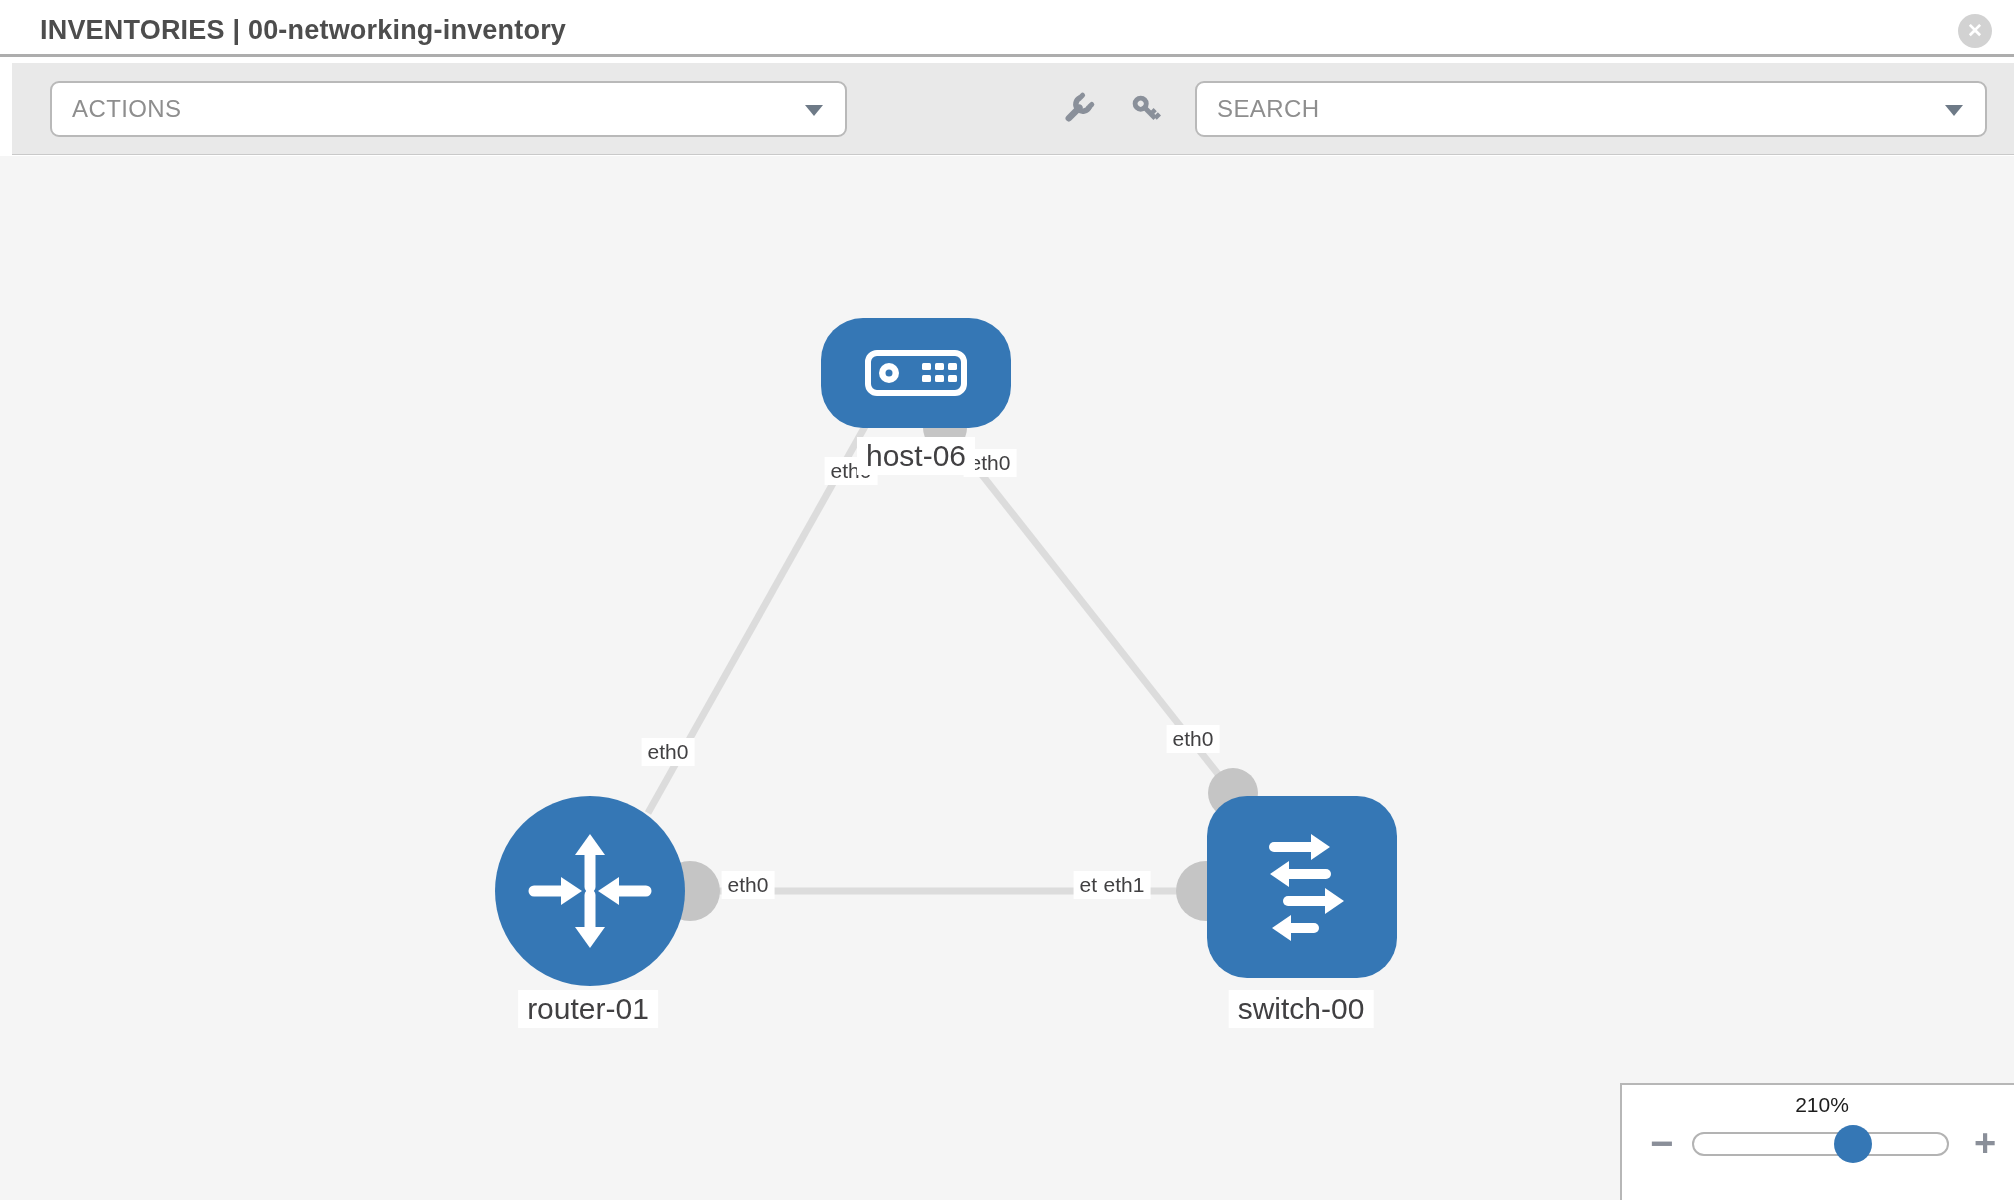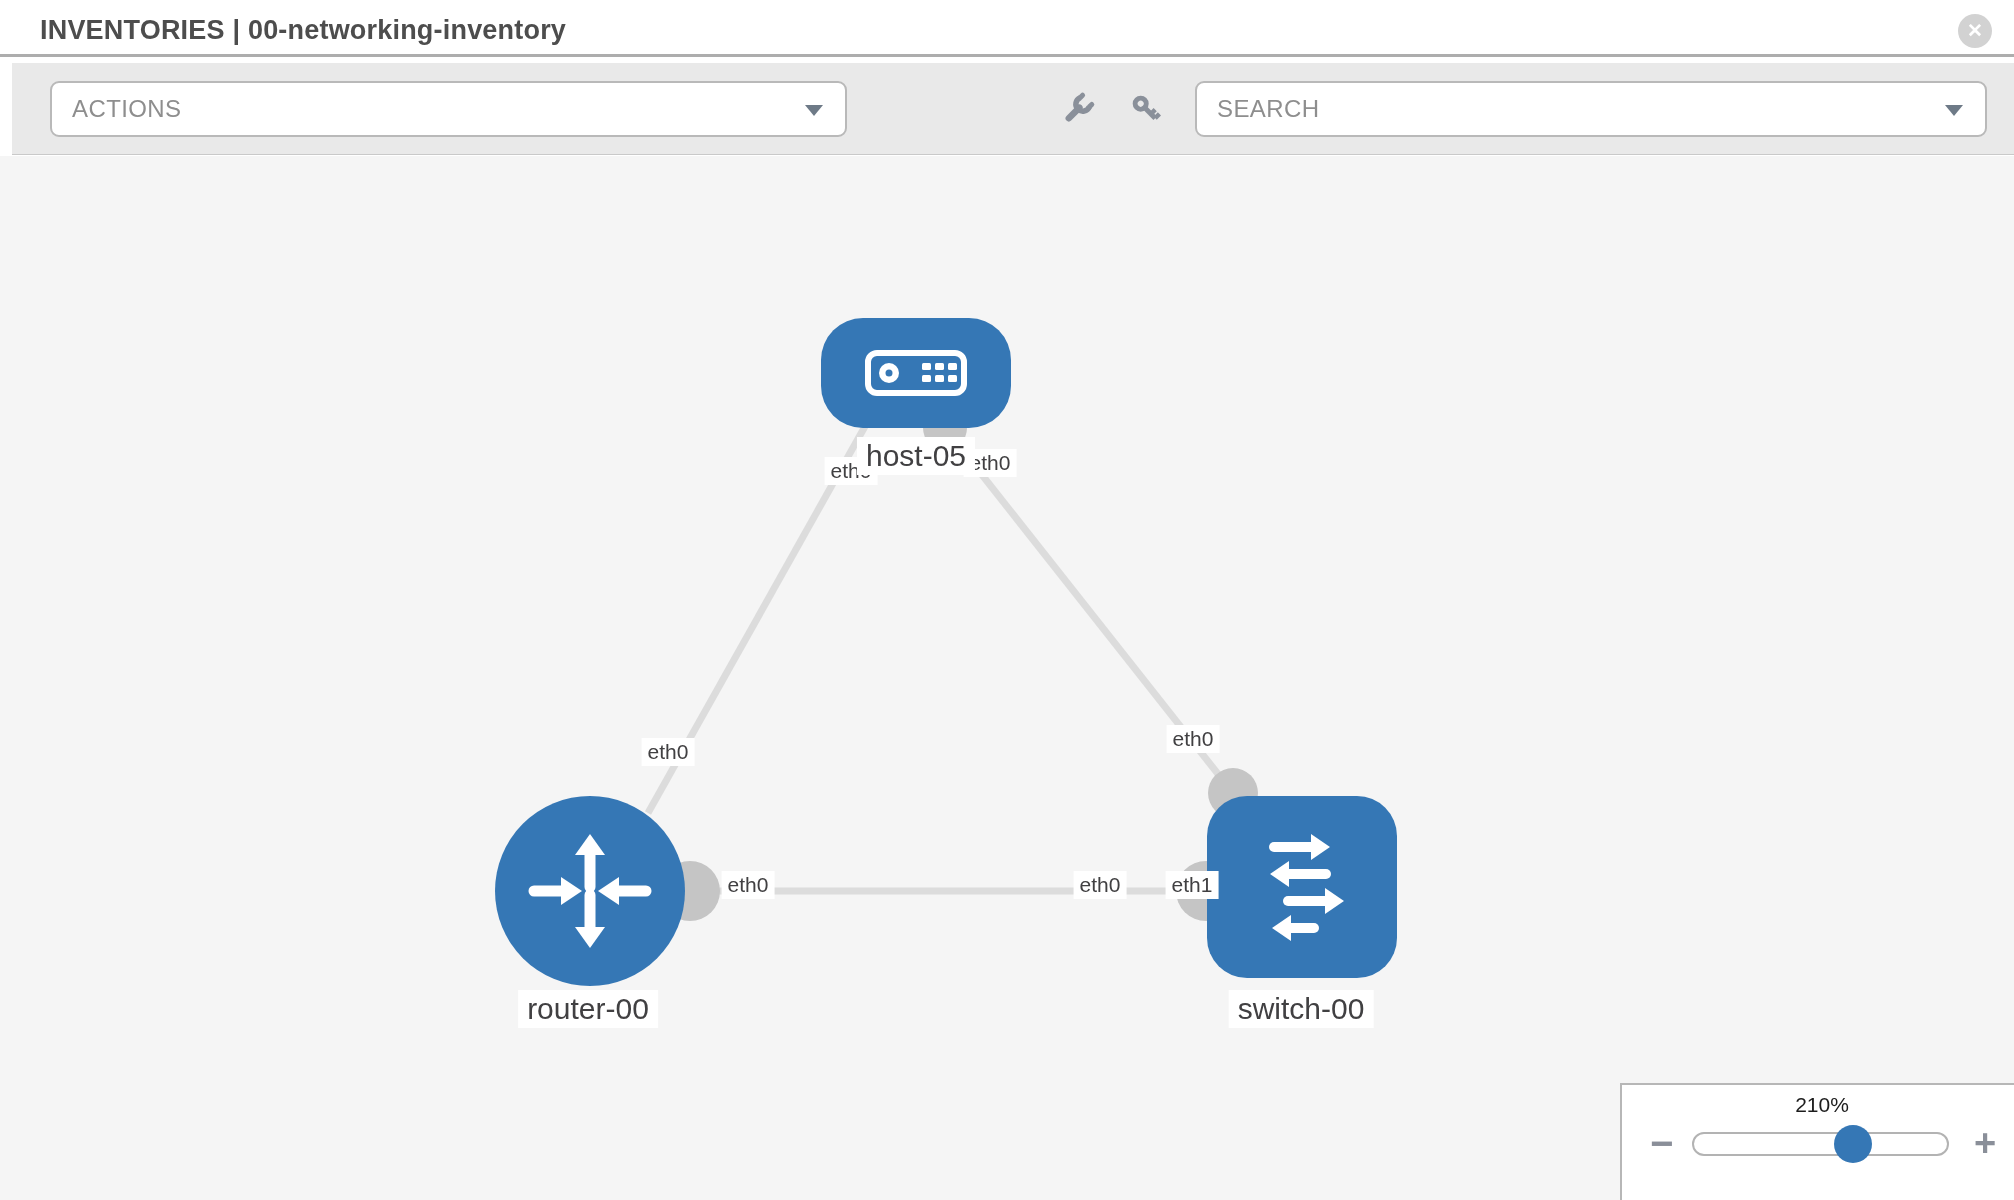--- a/index.html
+++ b/index.html
@@ -139,23 +139,23 @@
           </g>
         </g>
       </svg>
     <div class="labels">
         <div class="glabel iface" style="left: 851px; top: 315px;">eth0</div>
         <div class="glabel iface" style="left: 990px; top: 307px;">eth0</div>
         <div class="glabel iface" style="left: 668px; top: 596px;">eth0</div>
         <div class="glabel iface" style="left: 1193px; top: 583px;">eth0</div>
         <div class="glabel iface" style="left: 748px; top: 729px;">eth0</div>
         <div class="glabel iface" style="left: 1100px; top: 729px;">eth0</div>
-        <div class="glabel iface" style="left: 1192px; top: 729px;">eth1</div>
-        <div class="glabel node" style="left: 916px; top: 300px;">host-05</div>
-        <div class="glabel node" style="left: 588px; top: 853px;">router-00</div>
+        <div class="glabel iface" style="left: 1124px; top: 729px;">eth1</div>
+        <div class="glabel node" style="left: 916px; top: 300px;">host-06</div>
+        <div class="glabel node" style="left: 588px; top: 853px;">router-01</div>
         <div class="glabel node" style="left: 1301px; top: 853px;">switch-00</div>
       </div>
 
     <div class="zoom-panel">
       <div class="zoom-value">210%</div>
       <span class="zoom-sign zoom-minus">−</span>
       <div class="zoom-track">
         <div class="zoom-thumb" style="background: rgb(53, 119, 181); left: 140.39px;"></div>
       </div>
       <span class="zoom-sign zoom-plus">+</span>

